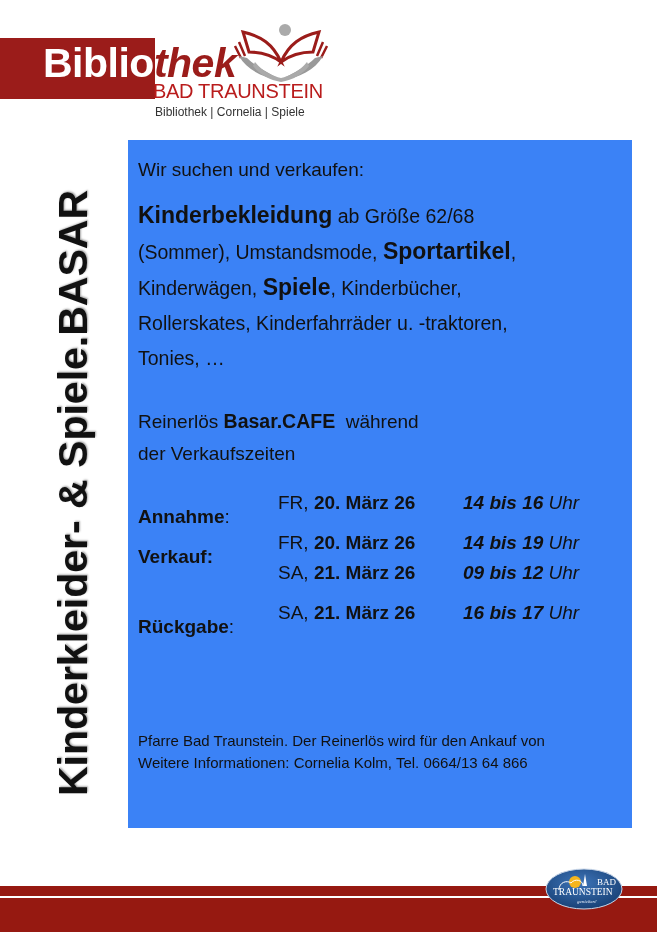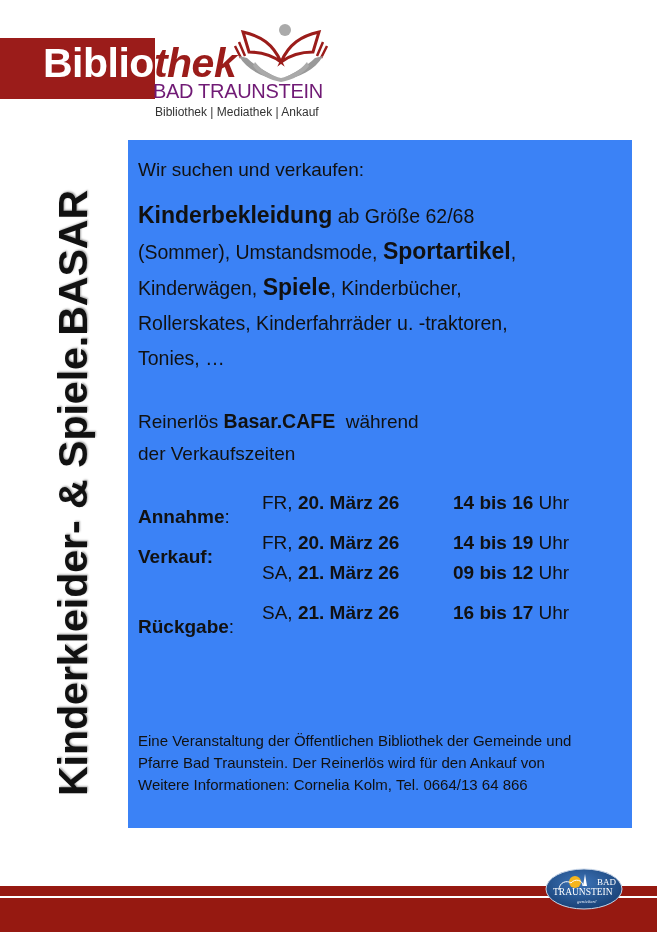--- a/index.html
+++ b/index.html
@@ -17,21 +17,21 @@
     .logo-word {
       position: absolute; left: 43px; top: 39px;
       font-family: "Liberation Sans", sans-serif; font-weight: bold;
       font-size: 41px; letter-spacing: -0.5px; line-height: 48px;
       white-space: nowrap;
     }
     .logo-word .w1 { color: #ffffff; }
     .logo-word .w2 { color: #9b1c1a; font-style: italic; }
     .logo-sub {
       position: absolute; left: 153px; top: 80px;
-      color: #701a75; font-size: 20px; line-height: 22px; white-space: nowrap;
+      color: #b91c1c; font-size: 20px; line-height: 22px; white-space: nowrap;
       letter-spacing: -0.3px;
     }
     .logo-tag {
       position: absolute; left: 155px; top: 105px;
       color: #333; font-size: 12px; line-height: 14px; white-space: nowrap;
     }
     .logo-icon { position: absolute; left: 233px; top: 22px; width: 96px; height: 62px; }
 
     
     .vtitle-wrap {
@@ -55,40 +55,40 @@
     .p-items { position: absolute; left: 10px; top: 58px; width: 490px; font-size: 19.5px; line-height: 35px; }
     .p-items b.big { font-size: 23px; }
     .p-cafe { position: absolute; left: 10px; top: 265px; font-size: 19px; line-height: 32px; }
     .p-cafe b { font-size: 19.5px; }
 
     .sched { position: absolute; left: 10px; top: 352px; font-size: 19px; }
     .sched-row { position: relative; height: 30px; }
     .sched-row.gap { margin-top: 10px; }
     .sched-row.first { margin-top: 0; }
     .s-label { position: absolute; left: 0; top: 0; white-space: nowrap; margin-top: 14px; }
-    .s-date { position: absolute; left: 124px; top: 0; white-space: nowrap; text-align: center; }
-    .s-time { position: absolute; left: 315px; top: 0; white-space: nowrap; }
+    .s-date { position: absolute; left: 140px; top: 0; white-space: nowrap; text-align: center; }
+    .s-time { position: absolute; left: 325px; top: 0; white-space: nowrap; font-style: italic; }
 
     .p-place { position: absolute; left: 10px; top: 525px; font-size: 21px; line-height: 26px; white-space: nowrap; }
     .p-footer { position: absolute; left: 10px; top: 590px; font-size: 15px; line-height: 22px; width: 495px; }
     .p-footer div { white-space: nowrap; }
 
     
     .band1 { position: absolute; left: 0; top: 886px; width: 657px; height: 10px; background: #961911; }
     .band-line { position: absolute; left: 0; top: 896px; width: 657px; height: 2px; background: #ffffff; }
     .band2 { position: absolute; left: 0; top: 898px; width: 657px; height: 34px; background: #961911; }
     .town-logo { position: absolute; left: 545px; top: 868px; width: 78px; height: 42px; }
   </style>
 </head>
 <body>
 
 <div class="logo-bar"></div>
 <div class="logo-word"><span class="w1">Biblio</span><span class="w2">thek</span></div>
 <div class="logo-sub">BAD TRAUNSTEIN</div>
-<div class="logo-tag">Bibliothek | Mediathek | Ankauf</div>
+<div class="logo-tag">Bibliothek | Cornelia | Spiele</div>
 <svg class="logo-icon" viewBox="0 0 96 62">
   <circle cx="52" cy="8" r="6" fill="#aaaaaa"></circle>
   <path d="M48 40 C40 22 28 14 10 10 L16 30 C28 30 40 34 48 40 Z" fill="none" stroke="#9b1c1a" stroke-width="3"></path>
   <path d="M48 40 C56 22 68 14 86 10 L80 30 C68 30 56 34 48 40 Z" fill="none" stroke="#9b1c1a" stroke-width="3"></path>
   <path d="M6 20 L12 34 M2 24 L8 36 M90 20 L84 34 M94 24 L88 36" stroke="#9b1c1a" stroke-width="2.5"></path>
   <path d="M6 34 C14 48 30 56 48 58 C34 50 22 44 14 36 Z" fill="#999999"></path>
   <path d="M90 34 C82 48 66 56 48 58 C62 50 74 44 82 36 Z" fill="#999999"></path>
   <path d="M22 40 C30 50 40 54 48 56 L48 60 C36 58 26 52 20 44 Z" fill="#aaaaaa"></path>
   <path d="M74 40 C66 50 56 54 48 56 L48 60 C60 58 70 52 76 44 Z" fill="#aaaaaa"></path>
 </svg>
@@ -130,21 +130,20 @@
     </div>
     <div class="sched-row gap">
       <span class="s-label"><b>Rückgabe</b><span>:</span></span>
       <span class="s-date"><span>SA, </span><b>21. März 26</b></span>
       <span class="s-time" style="white-space:pre"><b>16</b><b> bis </b><b>17</b><span> Uhr</span></span>
     </div>
   </div>
 
 
   <div class="p-footer">
-    <div>Eine Veranstaltung der Öffentlichen Bibliothek der Gemeinde und</div>
     <div>Pfarre Bad Traunstein. Der Reinerlös wird für den Ankauf von</div>
     <div>Weitere Informationen: Cornelia Kolm, Tel. 0664/13 64 866</div>
   </div>
 </div>
 
 <div class="band1"></div>
 <div class="band-line"></div>
 <div class="band2"></div>
 
 <svg class="town-logo" viewBox="0 0 78 42">

